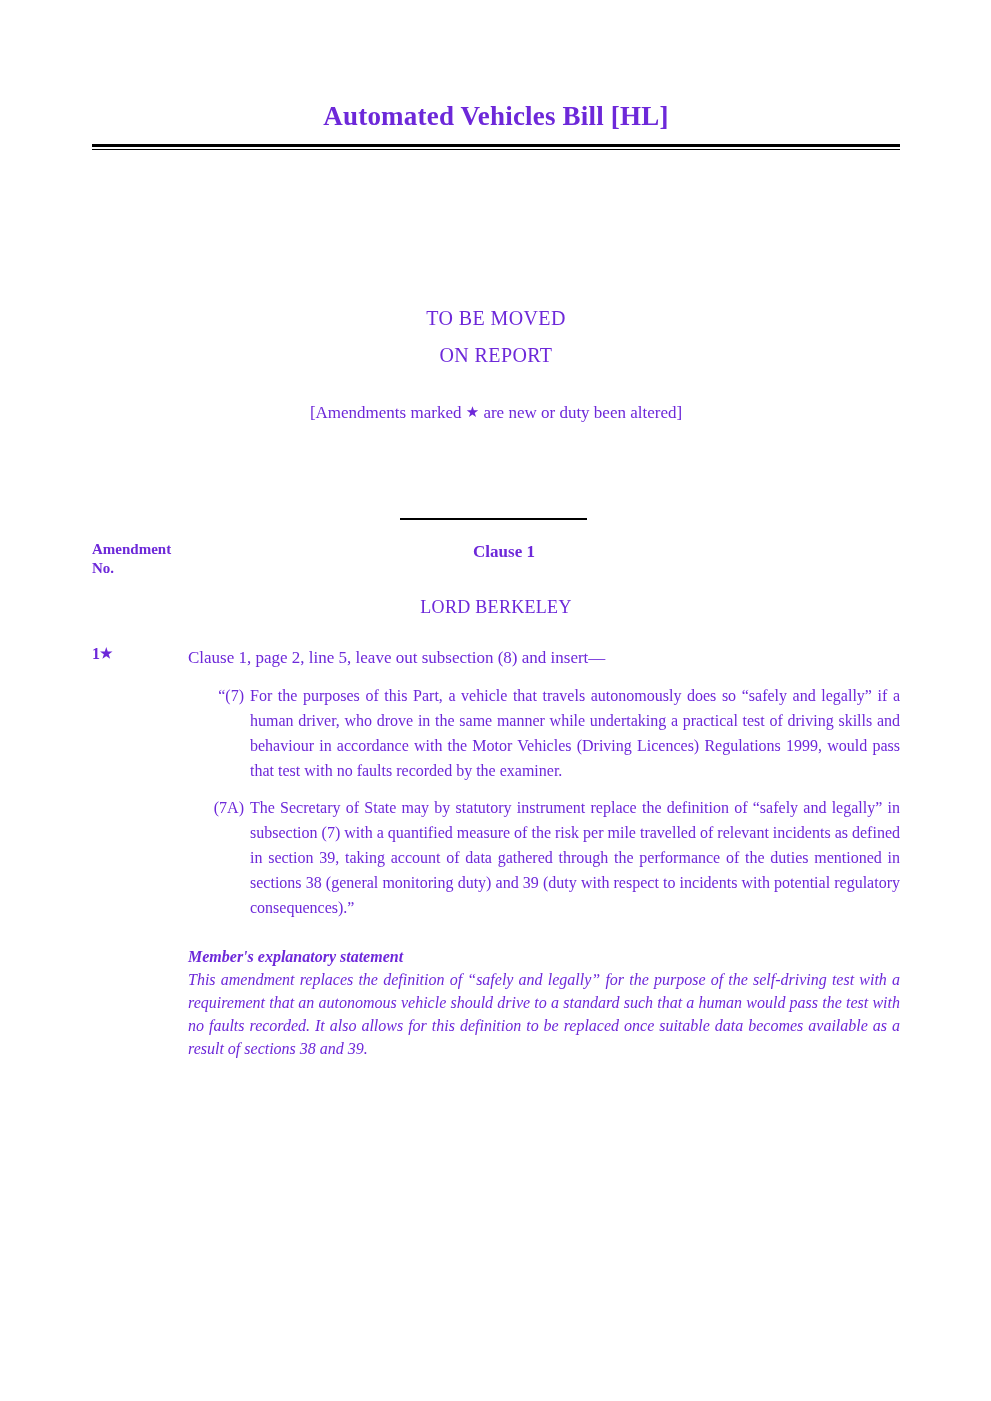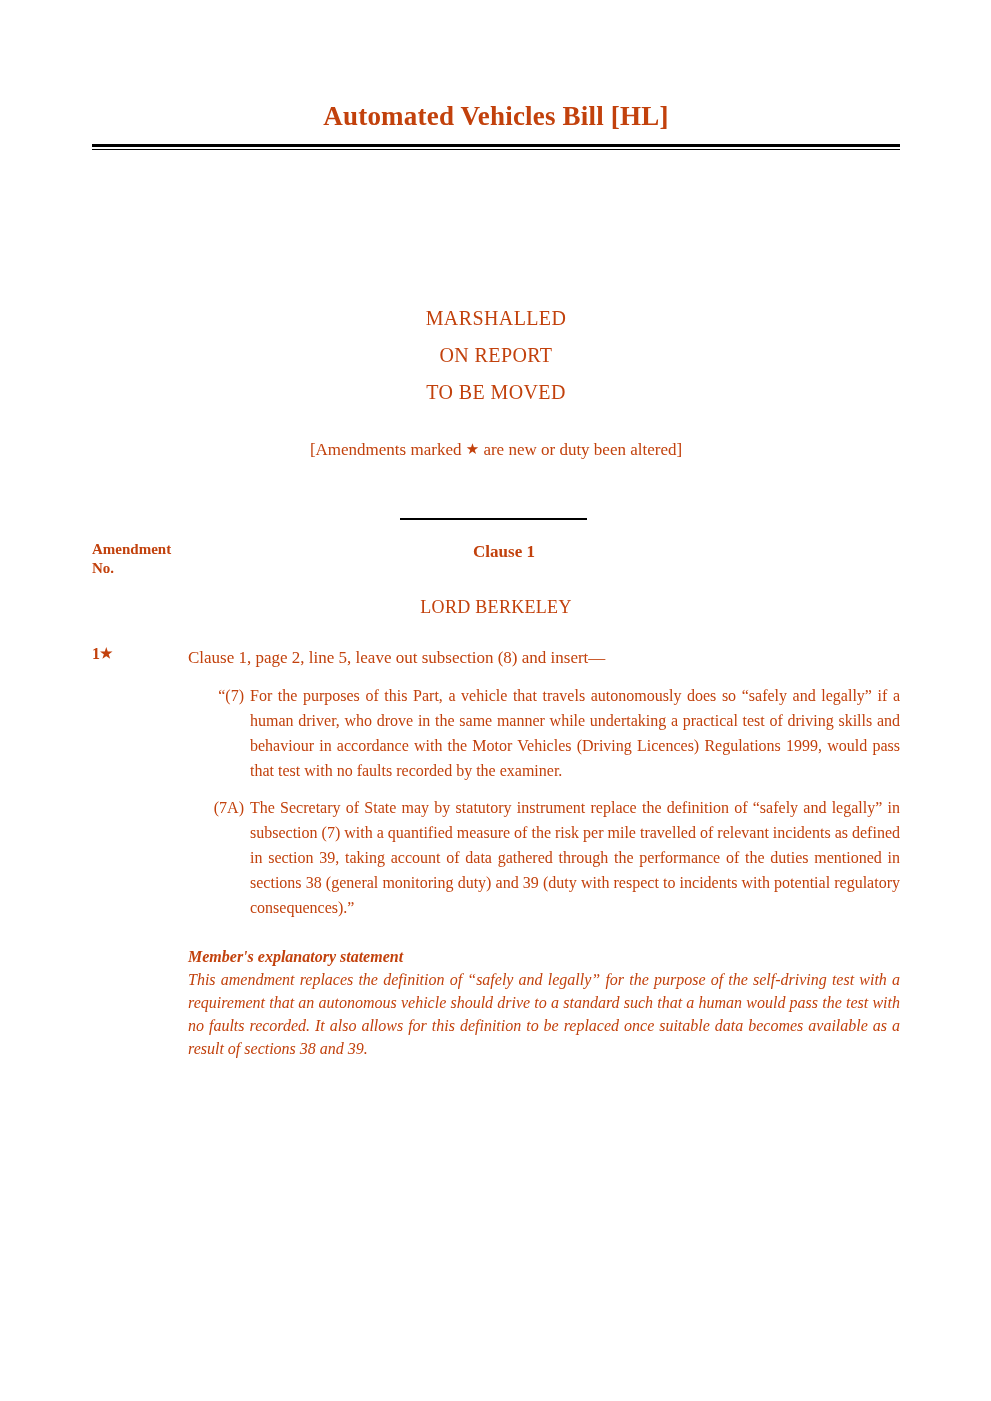--- a/index.html
+++ b/index.html
@@ -6,21 +6,21 @@
     margin: 0;
     padding: 0;
     background: #ffffff;
   }
 
   .page {
     position: relative;
     width: 991px;
     height: 1401px;
     background: #ffffff;
-    color: #c2410c;
+    color: #6d28d9;
     font-family: "Liberation Serif", "DejaVu Serif", serif;
     overflow: hidden;
     box-sizing: border-box;
   }
 
   
   .title-block {
     position: absolute;
     left: 92px;
     top: 100px;
@@ -225,23 +225,22 @@
 <div class="page">
 
   <div class="title-block">
     <div class="doc-title">Automated Vehicles Bill [HL]</div>
     <div class="rule-thick"></div>
     <div class="rule-gap"></div>
     <div class="rule-thin"></div>
   </div>
 
   <div class="heading-stack">
-    <div class="heading-line">MARSHALLED</div>
+    <div class="heading-line">TO BE MOVED</div>
     <div class="heading-line">ON REPORT</div>
-    <div class="heading-line">TO BE MOVED</div>
     <div class="note-line">
       <span>[</span><span class="note-italic">Amendments marked </span><span class="star">★</span><span class="note-italic"> are new or duty been altered</span><span>]</span>
     </div>
   </div>
 
   <div class="short-rule"></div>
 
   <div class="amendment-no">
     <div>Amendment</div>
     <div>No.</div>

